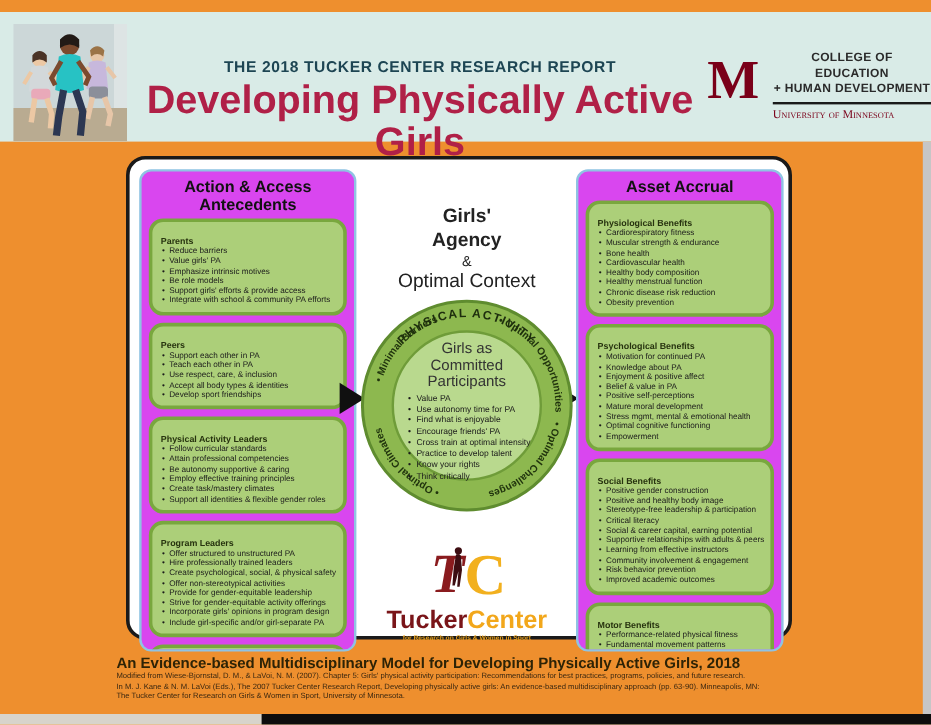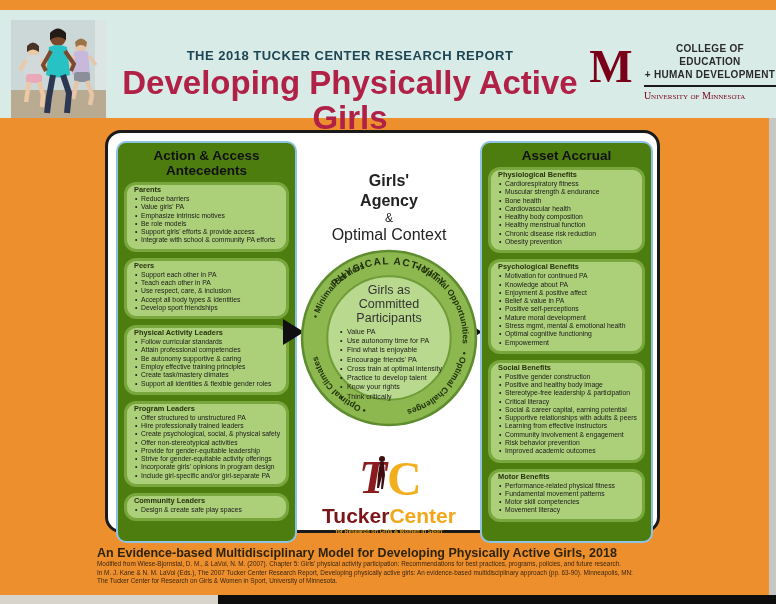--- a/index.html
+++ b/index.html
@@ -15,27 +15,27 @@
   .subtitle{margin-top:6px;font-size:16px;color:#1d5560;}
   .umn-logo{position:absolute;left:586px;top:32px;display:flex;align-items:flex-start;gap:8px;}
   .umn-text{display:flex;flex-direction:column;}
   .umn-college{font-size:10px;font-weight:bold;color:#2a2a2a;letter-spacing:.3px;line-height:1.3;text-align:center;}
   .umn-rule{height:2px;background:#1a1a1a;margin:4px 0 3px 0;width:100%;}
   .umn-univ{font-family:"Liberation Serif",serif;font-variant:small-caps;font-size:10px;color:#7a0019;}
 
   
   .panel{position:absolute;left:105px;top:130px;width:555px;height:403px;background:#ffffff;
          border:3px solid #1a1a1a;border-radius:16px;box-sizing:border-box;}
-  .col{position:absolute;top:8px;height:402px;background:#4d7c0f;border:2px solid #8fc3e3;
+  .col{position:absolute;top:8px;height:402px;background:#d946ef;border:2px solid #8fc3e3;
        border-radius:10px;box-sizing:border-box;overflow:hidden;}
   .col-left{left:8px;width:181px;}
   .col-right{left:372px;width:173px;}
   .col-title{text-align:center;font-size:13.5px;font-weight:bold;color:#111;margin:5px 2px 4px 2px;}
   .gbox{margin:0 6px 6px 6px;background:#accf79;border:3px solid #79a73e;border-radius:12px;
-        padding:0 5px 4px 7px;}
+        padding:11px 5px 4px 7px;}
   .gbox-h{font-size:7.4px;font-weight:bold;color:#27330f;margin-bottom:1px;}
   .gbox ul{margin:0;padding:0;list-style:none;}
   .gbox li{font-size:6.8px;line-height:1.22;color:#1b1b1b;padding-left:7px;position:relative;}
   .gbox li::before{content:"•";position:absolute;left:1px;}
 
   
   .agency{position:absolute;left:188px;top:38px;width:186px;text-align:center;color:#222;}
   .agency-l1,.agency-l2{font-size:16px;font-weight:bold;line-height:1.25;}
   .agency-amp{font-size:12px;line-height:1.2;}
   .agency-l3{font-size:16px;line-height:1.2;}

